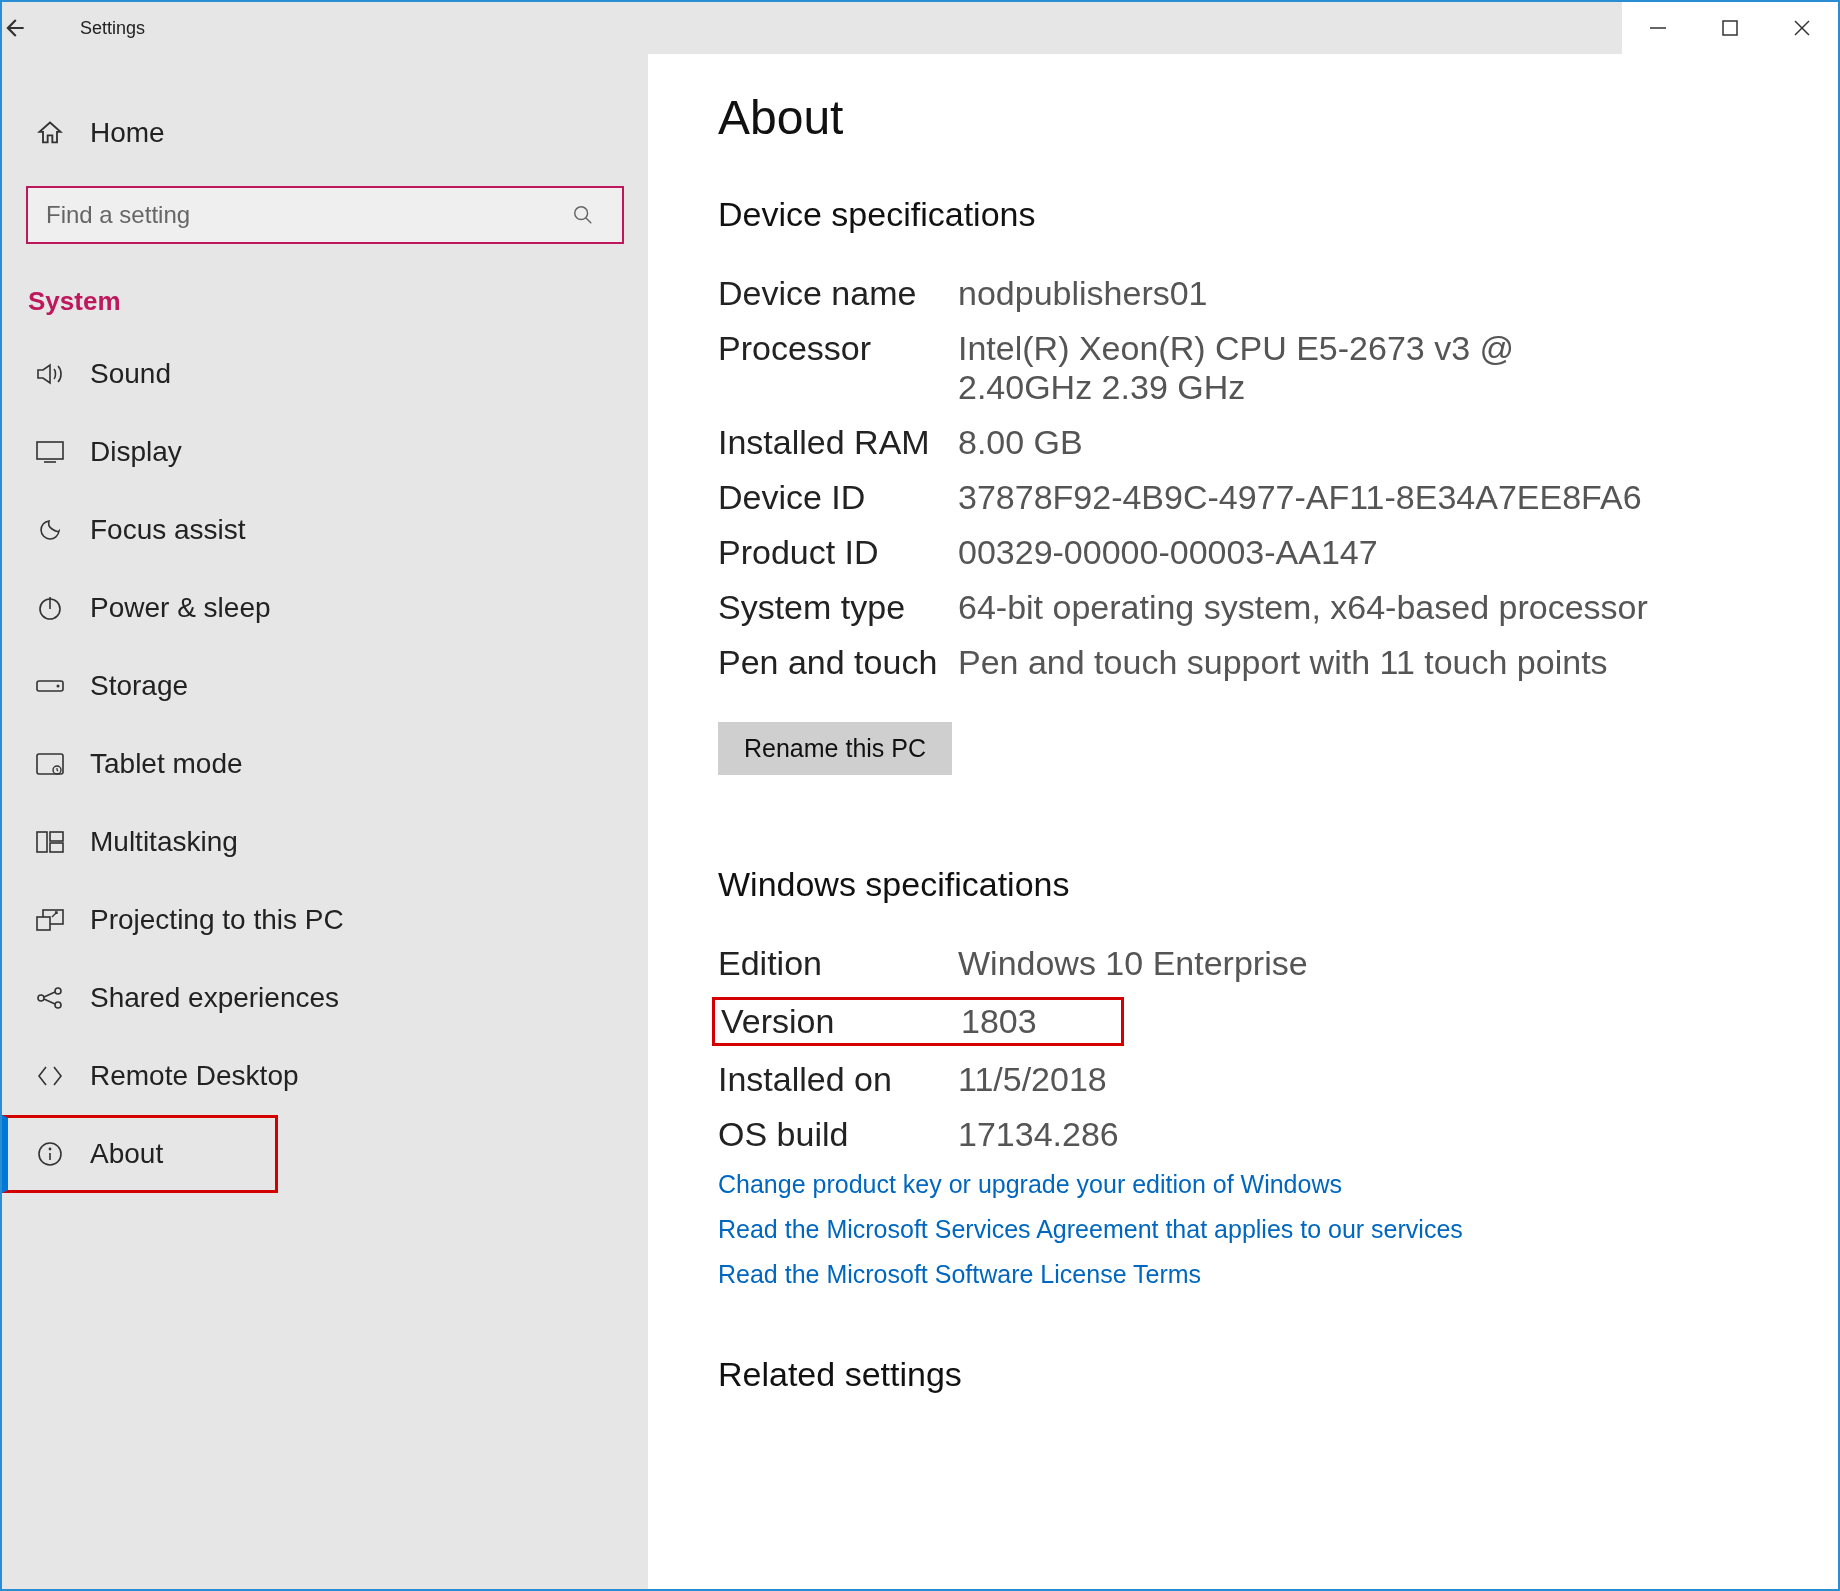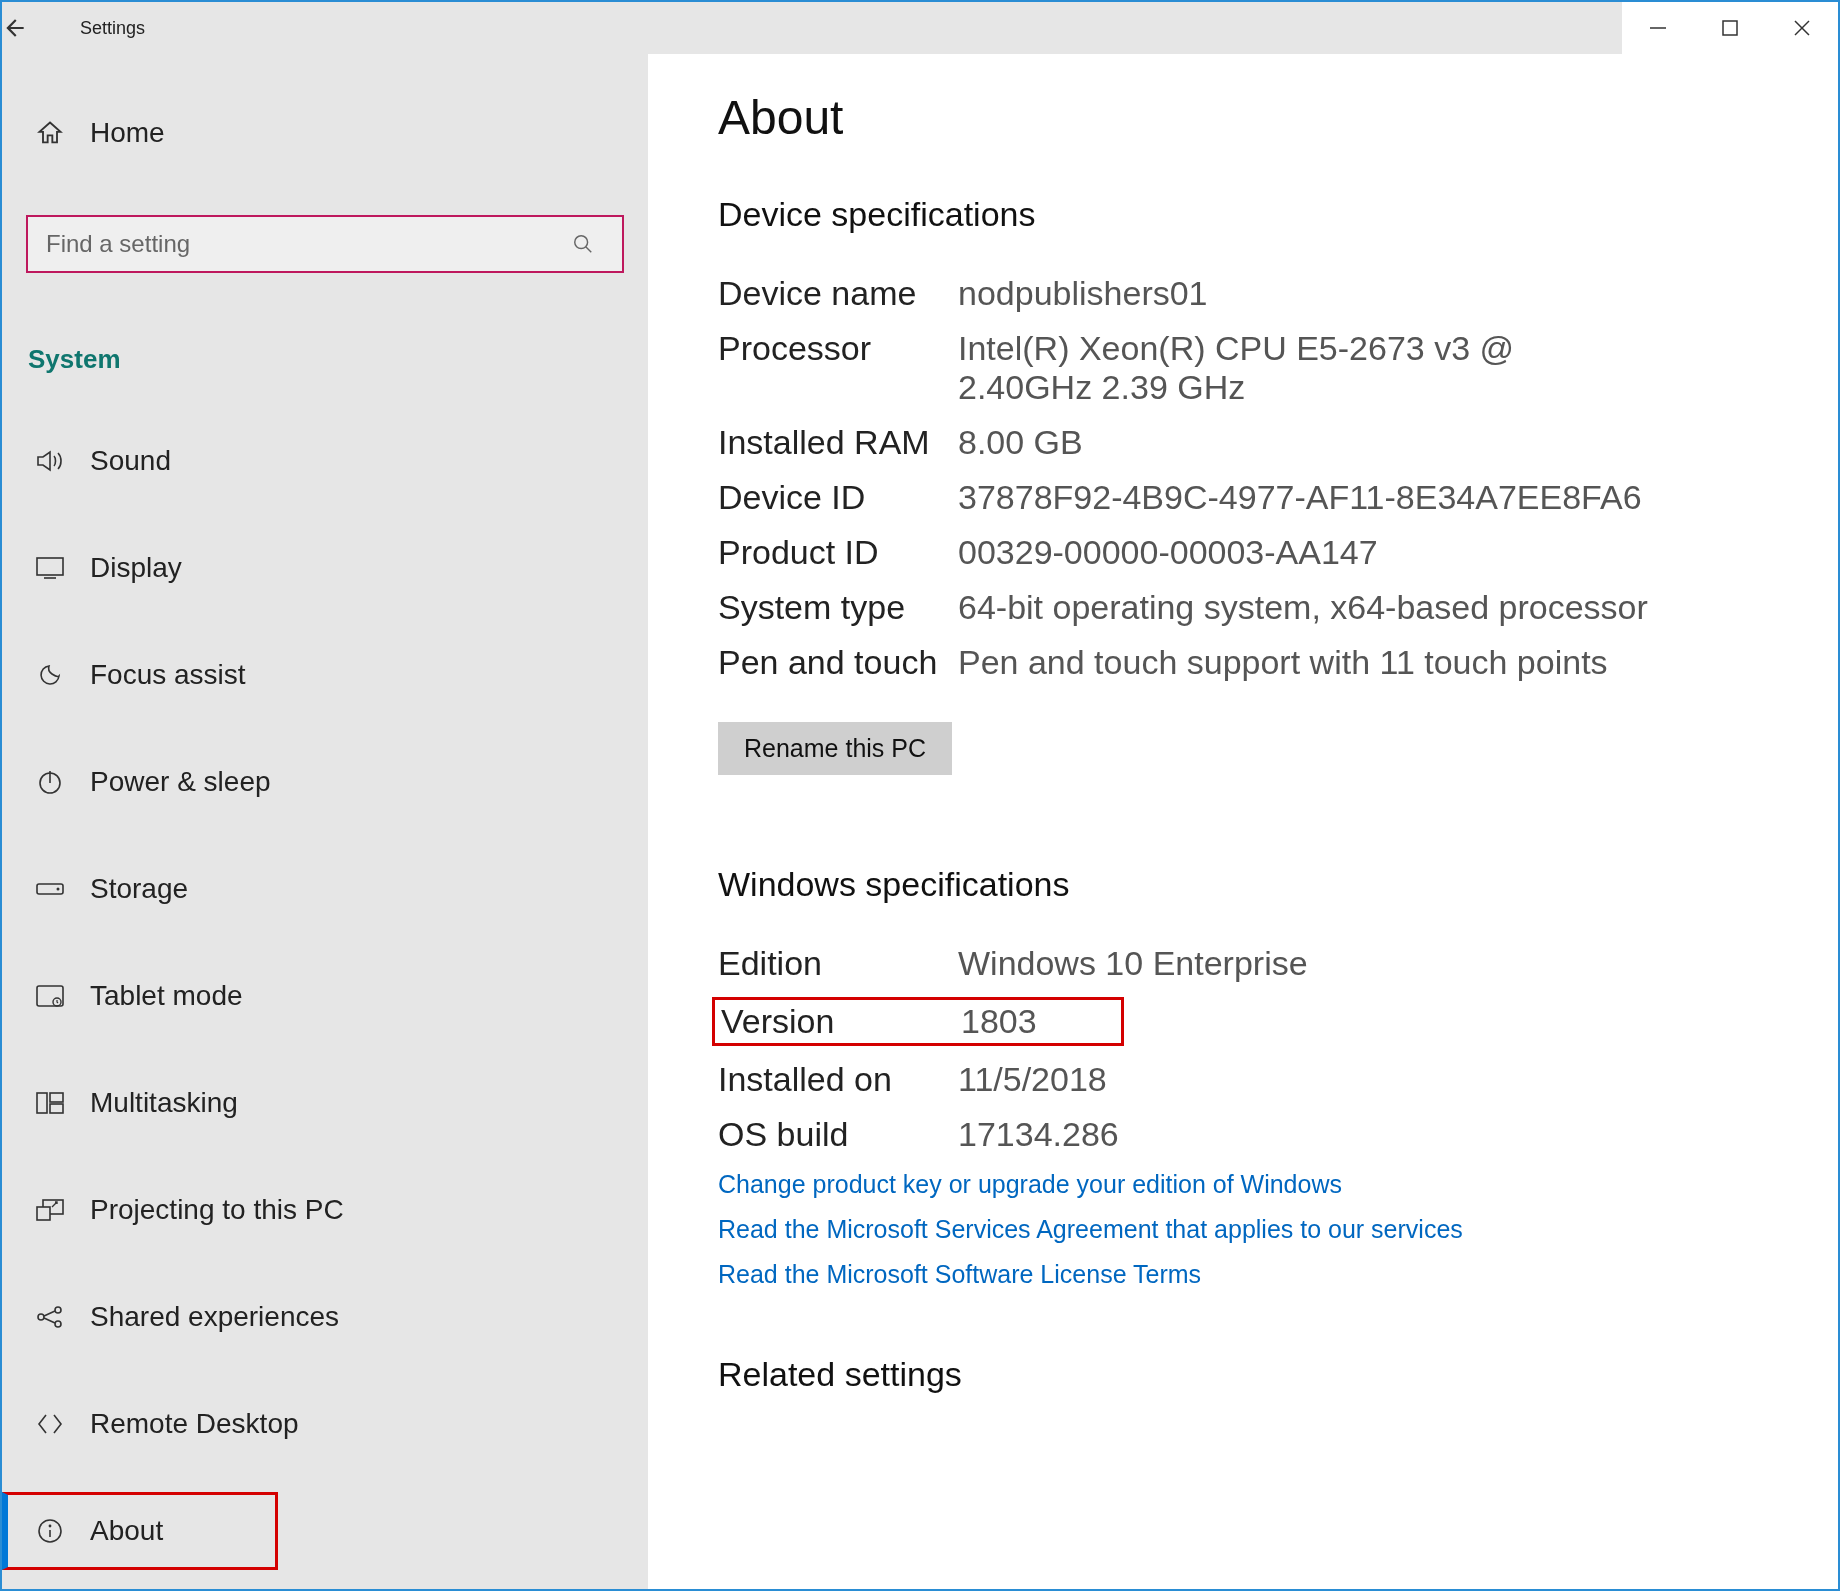--- a/index.html
+++ b/index.html
@@ -57,21 +57,20 @@
     display: flex;
     min-height: 0;
   }
   
   .sidebar {
     width: 646px;
     background: #e6e6e6;
     display: flex;
     flex-direction: column;
     padding-top: 40px;
-    gap: 29px;
   }
   .home-row, .nav-row {
     display: flex;
     align-items: center;
     height: 78px;
     padding-left: 26px;
     cursor: pointer;
     font-size: 28px;
     color: #222;
   }
@@ -108,21 +107,21 @@
   .search-box input::placeholder { color: #666; }
   .search-box .sicon {
     width: 50px;
     text-align: center;
     font-size: 22px;
     color: #666;
   }
   .group-heading {
     font-size: 26px;
     font-weight: 600;
-    color: #0f766e;
+    color: #be185d;
     padding: 22px 26px 18px 26px;
   }
   .nav-row.selected {
     border-left: 6px solid #0078d7;
     padding-left: 20px;
   }
   .highlight-box-red {
     border: 3px solid #d40000;
   }
   

